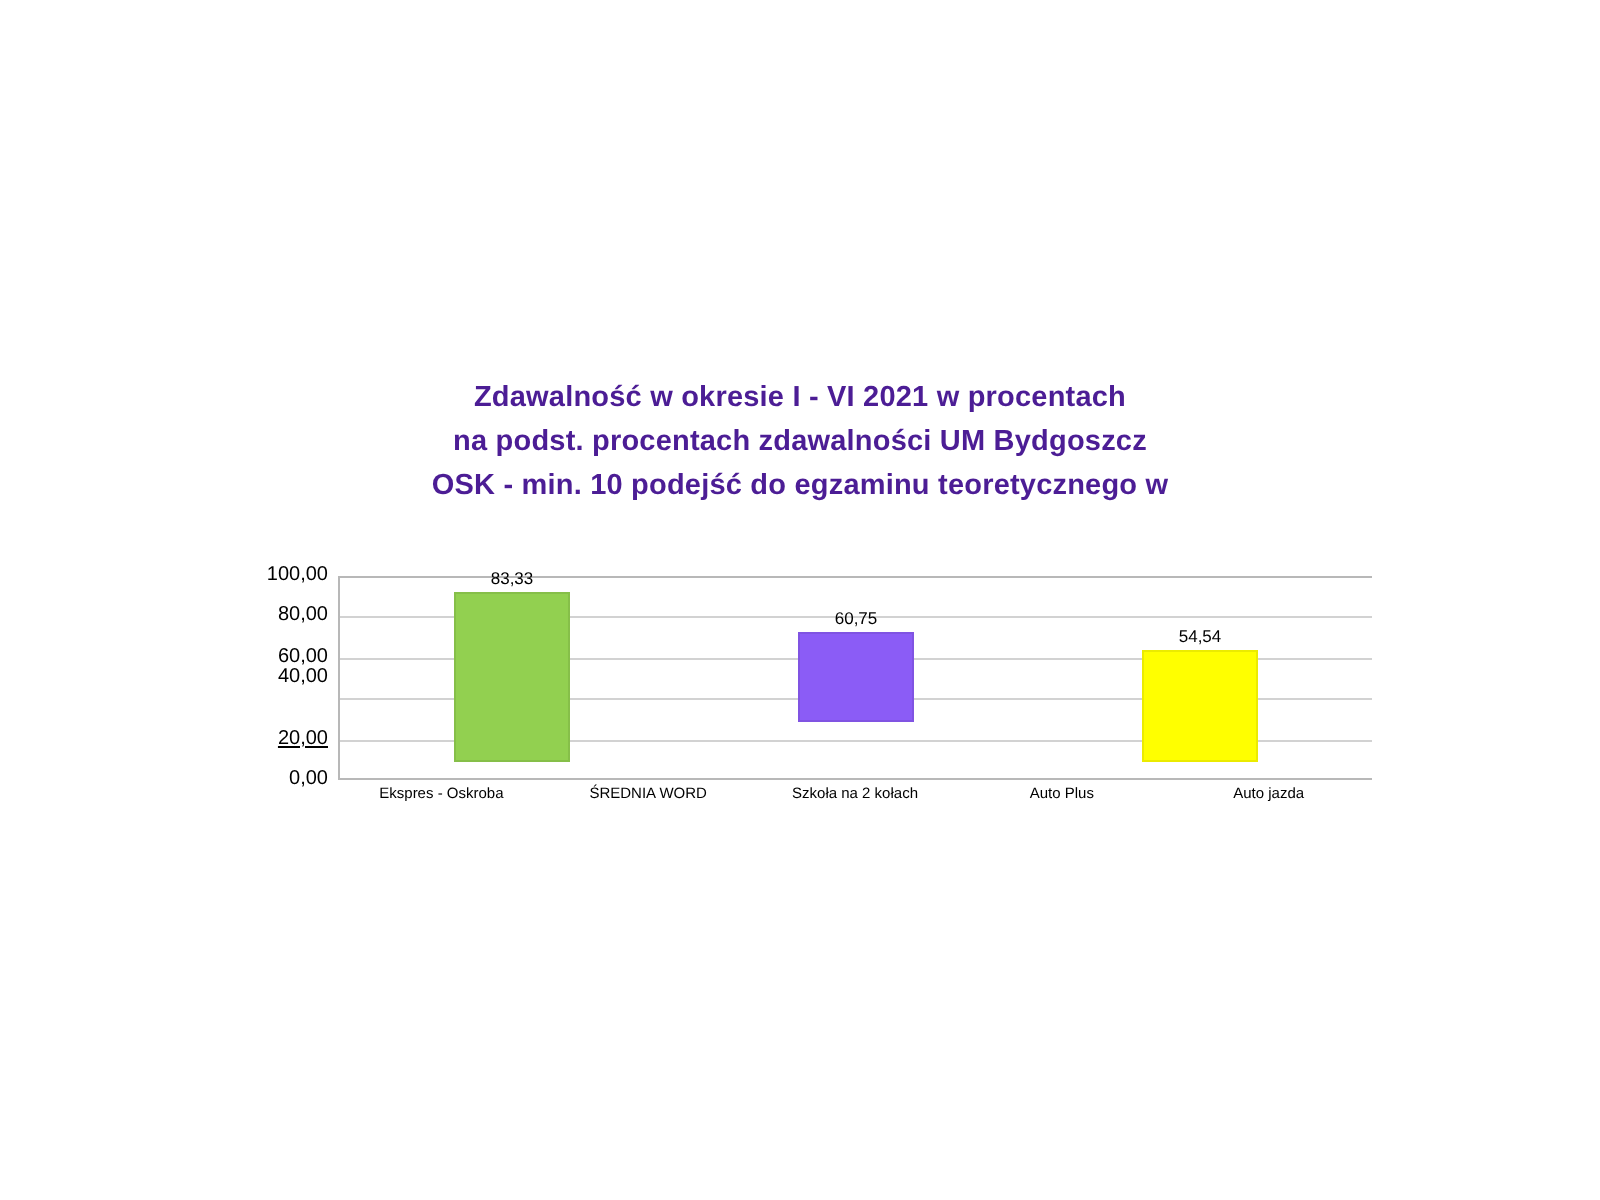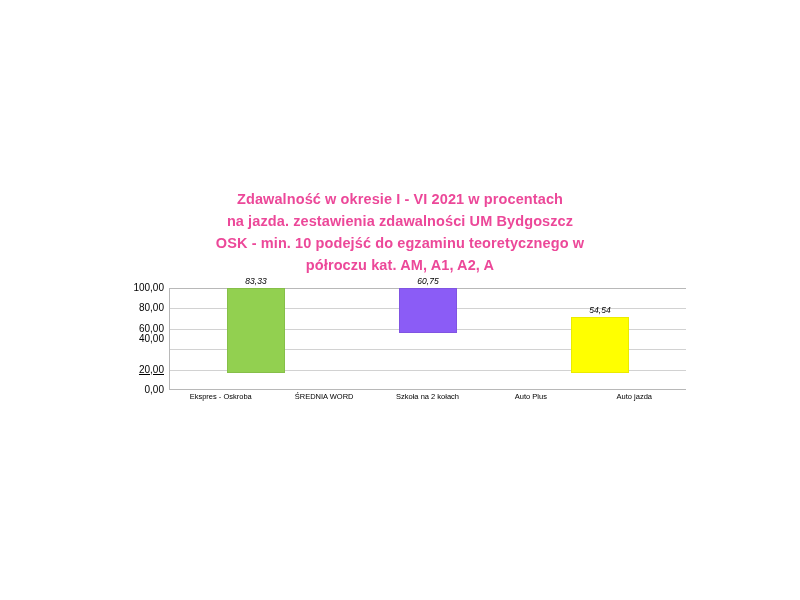--- a/index.html
+++ b/index.html
@@ -21,21 +21,21 @@
   }
   
   #chart-title {
     position: absolute;
     left: 100px;
     top: 188px;
     width: 600px;
     text-align: center;
     font-size: 14.5px;
     font-weight: bold;
-    color: #ec4899;
+    color: #4c1d95;
     line-height: 22px;
     letter-spacing: 0.1px;
   }
   #chart-title .tline {
     display: block;
     white-space: nowrap;
   }
   
   #plot-wrap {
     position: absolute;
@@ -86,23 +86,22 @@
     top: 0;
     display: flex;
     align-items: flex-end;
     justify-content: space-around;
   }
   .bar-slot {
     position: relative;
     flex: 1 1 0;
     height: 100%;
     display: flex;
-    align-items: flex-start;
+    align-items: center;
     justify-content: center;
-    font-style: italic;
   }
   .bar {
     width: 58px;
     position: relative;
     border: 1px solid rgba(0,0,0,0.08);
     box-sizing: border-box;
   }
   .bar-value {
     position: absolute;
     left: 50%;
@@ -128,23 +127,22 @@
     white-space: nowrap;
   }
 </style>
 </head>
 <body>
 
 <div id="slide">
 
   <div id="chart-title">
     <span class="tline">Zdawalność  w okresie I - VI 2021 w procentach</span>
-    <span class="tline">na jazda. zestawienia zdawalności  UM Bydgoszcz</span>
+    <span class="tline">na podst. procentach zdawalności  UM Bydgoszcz</span>
     <span class="tline">OSK - min.  10 podejść do egzaminu teoretycznego w</span>
-    <span class="tline">półroczu kat. AM, A1, A2, A</span>
   </div>
 
   <div id="plot-wrap">
     <div id="axis-labels">
         <span class="ytick" style="top: 102px;">0,00</span>
         <span class="ytick" style="top: 81.6px; text-decoration: underline;">20,00</span>
         <span class="ytick" style="top: 51px;">40,00</span>
         <span class="ytick" style="top: 40.8px;">60,00</span>
         <span class="ytick" style="top: 20.4px;">80,00</span>
         <span class="ytick" style="top: 0px;">100,00</span>

